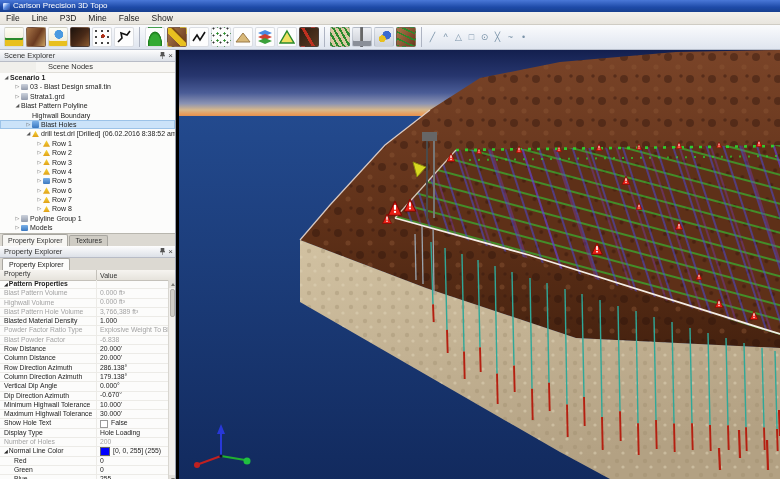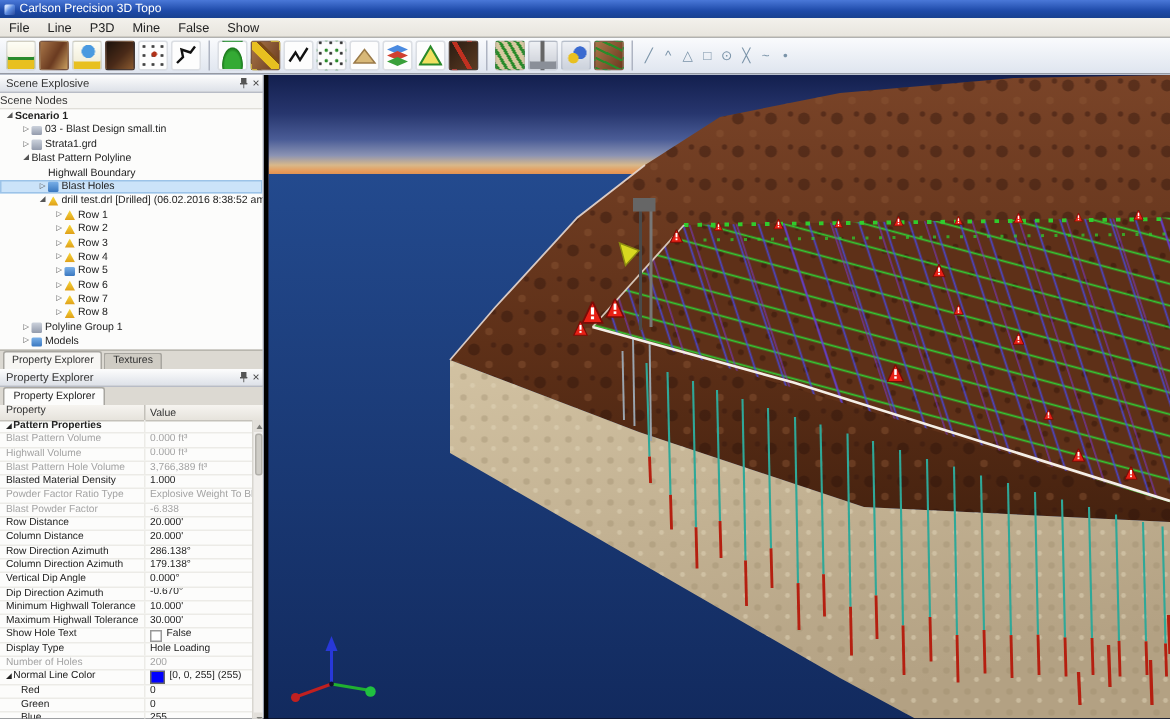--- a/index.html
+++ b/index.html
@@ -43,21 +43,21 @@
   
   #leftcol{position:absolute;left:0;top:50px;width:176px;height:429px;background:#f0efeb;
     border-right:1px solid #9aa0ae;box-sizing:border-box;}
   .phdr{height:11px;background:linear-gradient(#fdfdfd,#dde1e8);border-bottom:1px solid #b8bcc6;
     font-size:7.5px;line-height:11px;color:#333;padding-left:4px;position:relative;}
   .phdr .hbtns{position:absolute;right:2px;top:0;height:11px;display:flex;align-items:center;gap:3px;}
   .pin-icon{display:inline-block;width:5px;height:7px;}
   .pin-icon svg{display:block;}
   .close-x{font-size:8px;color:#444;line-height:10px;}
   #scene-nodes-label{height:10px;font-size:7.5px;line-height:10px;color:#333;
-    background:#f7f6f3;border-bottom:1px solid #e0ded8;padding-left:0;}
+    background:#f7f6f3;border-bottom:1px solid #e0ded8;padding-left:12px;margin-left:36px;}
   #scene-tree{height:160px;background:#fcfcfb;overflow:hidden;}
   .trow{height:9.4px;line-height:9.4px;font-size:7px;color:#222;white-space:nowrap;
     overflow:hidden;display:flex;align-items:center;}
   .trow.b{font-weight:bold;}
   .trow.sel{background:#cbe3f9;outline:1px solid #9cc3e8;outline-offset:-1px;}
   .exp{display:inline-block;width:7px;font-size:5px;color:#555;text-align:center;flex:0 0 auto;}
   .ticon{width:7px;height:6.5px;display:inline-block;margin-right:2px;flex:0 0 auto;}
   .ticon.warn{background:linear-gradient(#f8d838,#df9f18);clip-path:polygon(50% 0,100% 100%,0 100%);}
   .ticon.blue{background:linear-gradient(#7ab0e8,#3a78c0);border-radius:1px;}
   .ticon.gray{background:linear-gradient(#ccd2dc,#939bac);border-radius:1px;}
@@ -170,21 +170,21 @@
       <span class="mini">□</span>
       <span class="mini">⊙</span>
       <span class="mini">╳</span>
       <span class="mini">~</span>
       <span class="mini">•</span>
     </div>
 </div>
 
 <div id="leftcol">
   <div class="phdr">
-    <span>Scene Explosive</span>
+    <span>Scene Explorer</span>
     <span class="hbtns">
       <span class="pin-icon">
         <svg width="5" height="7" viewBox="0 0 5 7">
             <path d="M1 0 H4 V3 L5 4 H0 L1 3 Z M2.5 4 V7" fill="#555" stroke="#555" stroke-width="0.6"></path>
           </svg>
       </span>
       <span class="close-x">×</span>
     </span>
   </div>
   <div id="scene-nodes-label">Scene Nodes</div>

